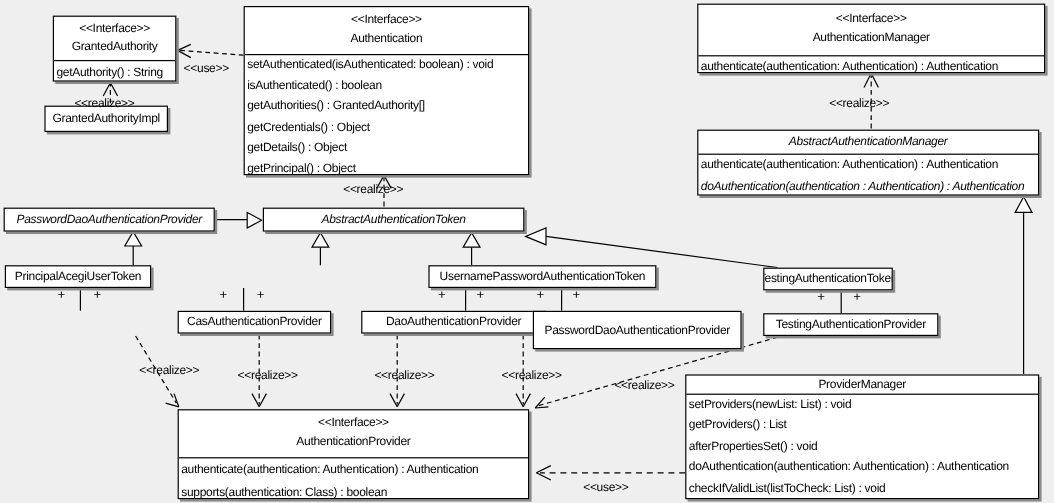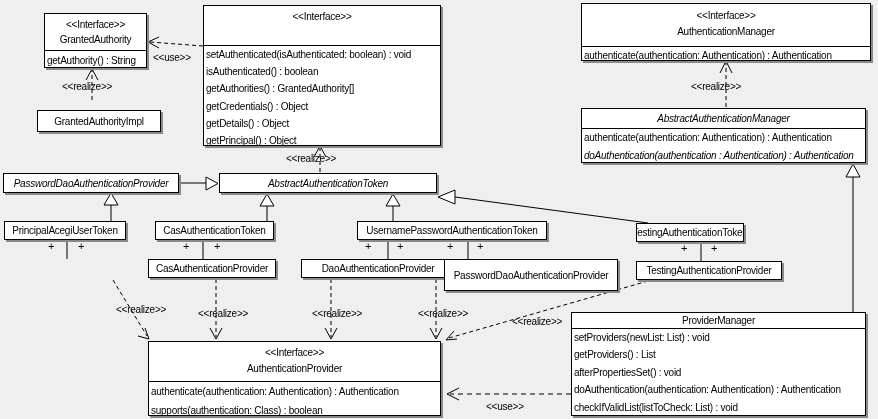--- a/index.html
+++ b/index.html
@@ -146,27 +146,28 @@
   <div class="uml-box" id="box-ga" style="left:44px;top:13px;width:103px;height:55px">
     <div class="hdr">
       <div class="line">&lt;&lt;Interface&gt;&gt;</div>
       <div class="line">GrantedAuthority</div>
     </div>
     <div class="methods">
       <div class="m">getAuthority() : String</div>
     </div>
   </div>
 
-  <div class="uml-box" style="left:37px;top:110px;width:124px;height:22px">
+  <div class="uml-box" style="left:37px;top:88px;width:103px;height:22px">
     <div class="name-only">GrantedAuthorityImpl</div>
   </div>
 
   <div class="uml-box" id="box-auth" style="left:203px;top:5px;width:238px;height:141px">
     <div class="hdr">
       <div class="line">&lt;&lt;Interface&gt;&gt;</div>
+      <div class="line">Authentication</div>
     </div>
     <div class="methods">
       <div class="m">setAuthenticated(isAuthenticated: boolean) : void</div>
       <div class="m">isAuthenticated() : boolean</div>
       <div class="m">getAuthorities() : GrantedAuthority[]</div>
       <div class="m">getCredentials() : Object</div>
       <div class="m">getDetails() : Object</div>
       <div class="m">getPrincipal() : Object</div>
     </div>
   </div>
@@ -196,23 +197,20 @@
   </div>
 
   <div class="uml-box" style="left:219px;top:173px;width:218px;height:20px">
     <div class="name-only italic">AbstractAuthenticationToken</div>
   </div>
 
   <div class="uml-box" style="left:4px;top:221px;width:122px;height:19px">
     <div class="name-only">PrincipalAcegiUserToken</div>
   </div>
 
-  <div class="uml-box" style="left:155px;top:221px;width:119px;height:19px">
-    <div class="name-only">CasAuthenticationToken</div>
-  </div>
 
   <div class="uml-box" style="left:357px;top:221px;width:190px;height:19px">
     <div class="name-only">UsernamePasswordAuthenticationToken</div>
   </div>
 
   <div class="uml-box" style="left:636px;top:223px;width:108px;height:19px">
     <div class="name-only">TestingAuthenticationToken</div>
   </div>
 
 

